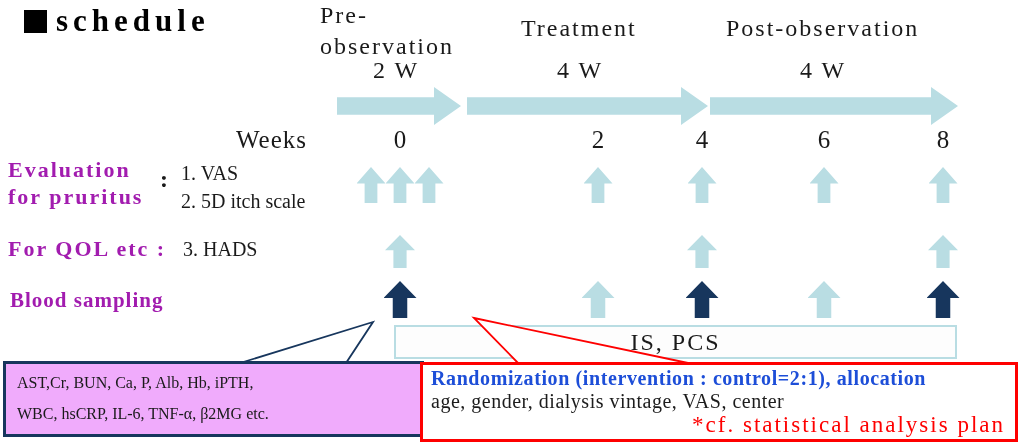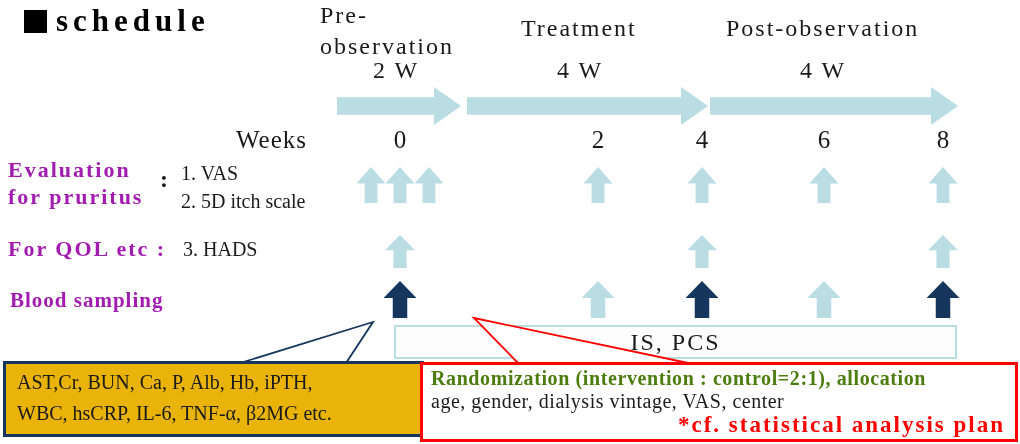--- a/index.html
+++ b/index.html
@@ -59,31 +59,31 @@
     border:2px solid var(--light-blue);background:#fdfdfd;
     text-align:center;font-size:24px;letter-spacing:2px;line-height:30px;z-index:1;
   }
   
   #callout-layer{left:0;top:0;z-index:2;pointer-events:none;}
   #callout-layer .navy-wedge{fill:#ffffff;stroke:var(--navy);stroke-width:1.8;}
   #callout-layer .red-wedge{fill:#ffffff;stroke:var(--accent-red);stroke-width:1.8;}
   
   #lab-box{
     left:3px;top:361px;width:399px;height:67px;
-    border:3px solid var(--navy);background:#eab308;z-index:3;
-    padding:3px 5px 0 11px;font-size:20px;line-height:31px;white-space:nowrap;
+    border:3px solid var(--navy);background:#f0abfc;z-index:3;
+    padding:3px 5px 0 11px;font-size:16px;line-height:31px;white-space:nowrap;
   }
   #random-box{
     left:420px;top:362px;width:578px;height:72px;
     border:3px solid var(--accent-red);background:#ffffff;z-index:3;
     padding:2px 6px 0 8px;
   }
-  #random-line1{font-size:20px;font-weight:bold;letter-spacing:0.6px;line-height:23px;color:#4d7c0f;white-space:nowrap;}
+  #random-line1{font-size:20px;font-weight:bold;letter-spacing:0.6px;line-height:23px;color:#1d4ed8;white-space:nowrap;}
   #random-line2{font-size:20px;letter-spacing:0.5px;line-height:22px;color:#1c1c1c;white-space:nowrap;}
-  #random-line3{font-size:23px;font-weight:bold;letter-spacing:2px;line-height:26px;color:var(--accent-red);text-align:right;padding-right:4px;white-space:nowrap;}
+  #random-line3{font-size:23px;font-weight:normal;letter-spacing:2px;line-height:26px;color:var(--accent-red);text-align:right;padding-right:4px;white-space:nowrap;}
 </style>
 </head>
 <body>
 
 <div id="stage">
 
   <div id="title" class="abs">
     <span class="sq"></span>
     <span class="t">schedule</span>
   </div>

